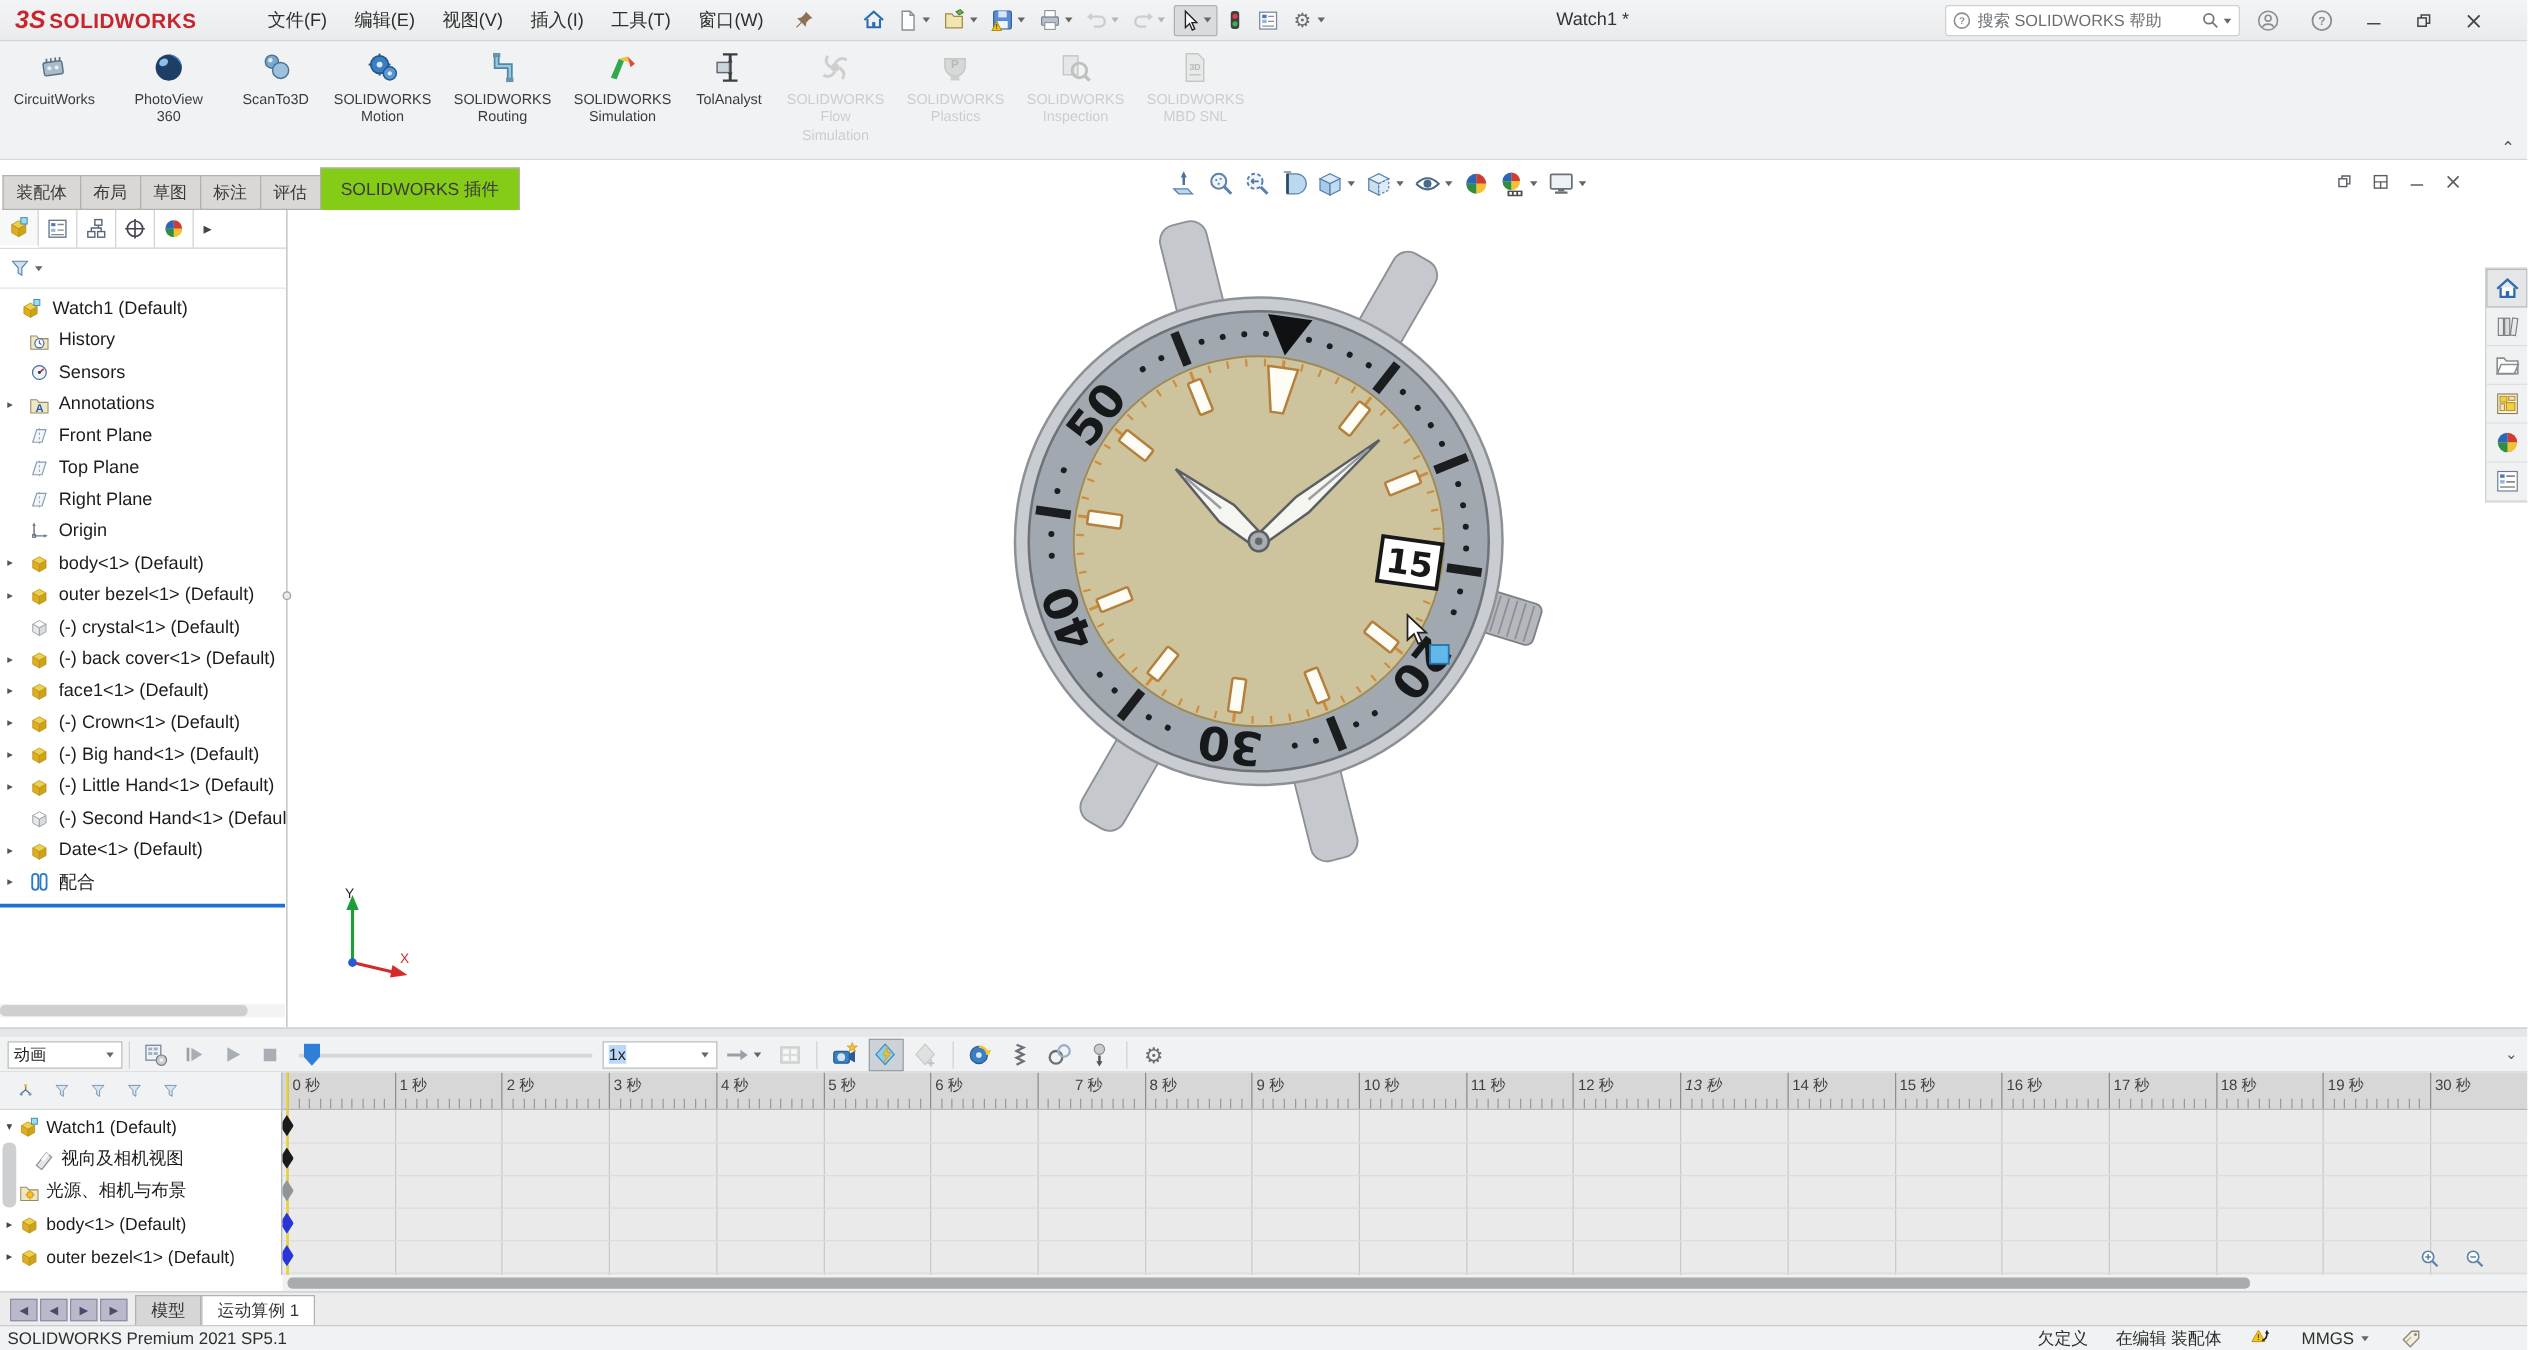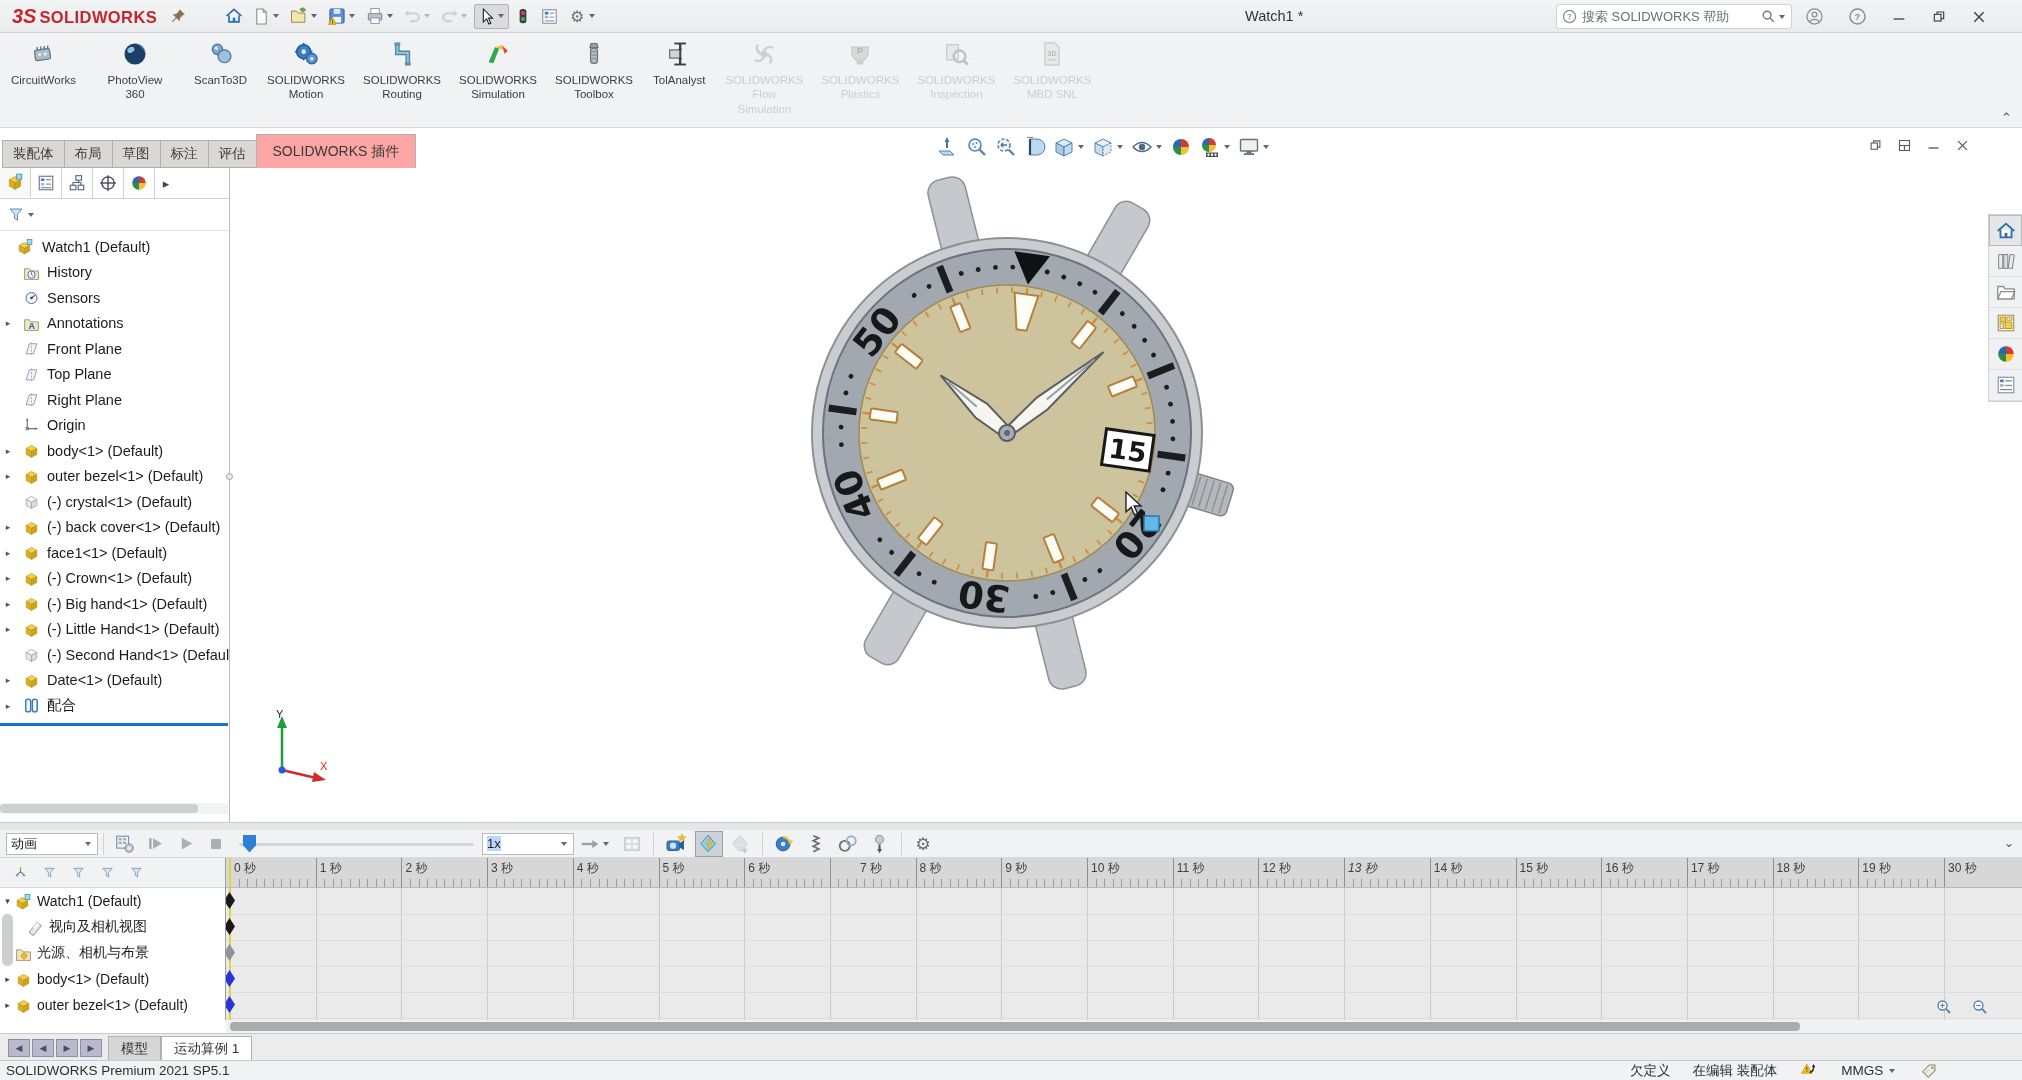--- a/index.html
+++ b/index.html
@@ -29,21 +29,21 @@
 .ribbon{position:absolute;left:0;top:33px;width:2022px;height:95px;background:#f1f2f3;z-index:5;border-bottom:1px solid #d6d8da;display:flex}
 .addin-cell{display:flex;flex-direction:column;align-items:center;padding:7px 11px 0 11px;max-width:96px;min-width:72px}
 .addin-cell .lbl{font-size:11.5px;color:#3c3c3c;text-align:center;line-height:1.25;margin-top:5px}
 .addin-cell.dis .lbl{color:#9a9a9a}
 .ribbon-collapse{position:absolute;right:10px;top:110px;color:#555;font-size:13px;z-index:6}
 
 .tabband{position:absolute;left:0;top:128px;width:2022px;height:40px;background:#fff;z-index:5}
 .cmdtabs{position:absolute;left:2px;top:6px;display:flex;align-items:flex-end;height:34px}
 .cmdtab{height:28px;padding:5px 10px;font-size:13.5px;color:#3a3a3a;background:#dad8d6;border:1px solid #b2b0ae;border-right:none;display:flex;align-items:center}
 .cmdtab:last-child{border-right:1px solid #b2b0ae}
-.cmdtab.active{height:34px;background:#fca5a5;border:1px solid #b2b0ae;border-bottom:none;padding:5px 16px;font-size:14px}
+.cmdtab.active{height:34px;background:#84cc16;border:1px solid #b2b0ae;border-bottom:none;padding:5px 16px;font-size:14px}
 .headsup{position:absolute;left:935px;top:6px;display:flex;align-items:center;gap:3px}
 .hu-btn{display:flex;align-items:center;padding:1px}
 .vp-winctl{position:absolute;left:1868px;top:10px;display:flex;gap:14px;color:#5a5e62;font-size:13px}
 .vp-winctl span{cursor:default}
 
 .viewport{position:absolute;left:0px;top:168px;width:2022px;height:654px;background:#fff;z-index:0}
 #watch{position:absolute;left:627px;top:53px;z-index:1}
 #triad{position:absolute;left:268px;top:708px;z-index:1}
 #cursor{position:absolute;left:1118px;top:490px;z-index:3}
 
@@ -515,20 +515,28 @@
         <rect x="26" y="26" width="15" height="15" fill="#62b8e8" stroke="#2878a8" stroke-width="1.5"></rect>
         <polygon points="8,2 8,22 13.2,17.2 16.6,25 19.6,23.6 16.2,16 23,16" fill="#fff" stroke="#222" stroke-width="1.4"></polygon>
       </svg>
     </div>
 
   <div class="titlebar">
     <div class="logo">
       <span class="logo-mark">3S</span>
       <span class="logo-text">SOLIDWORKS</span>
     </div>
+    <div class="menus" id="menus">
+        <div class="menu-item">文件(F)</div>
+        <div class="menu-item">编辑(E)</div>
+        <div class="menu-item">视图(V)</div>
+        <div class="menu-item">插入(I)</div>
+        <div class="menu-item">工具(T)</div>
+        <div class="menu-item">窗口(W)</div>
+      </div>
     <span class="pin" id="pin">
         <svg width="16" height="16" viewBox="0 0 24 24">
           <path d="M13 2 l8 8 -3 .6 -4.4 4.4 -.8 5 -4.6-4.6 -6 6 -1-1 6-6 -4.6-4.6 5-.8 4.4-4.4 z" fill="#7a5a3a" opacity=".85"></path>
         </svg>
       </span>
     <div class="qt" id="quicktools">
         <div class="qt-btn">
           <svg width="20" height="20" viewBox="0 0 24 24">
             <path d="M3 12 L12 4 L21 12" fill="none" stroke="#2b6cb0" stroke-width="2"></path>
             <path d="M6 11 v8 h12 v-8" fill="none" stroke="#2b6cb0" stroke-width="2"></path>
@@ -728,32 +736,20 @@
       </div>
       <div class="addin-cell">
         <span>
           <svg width="28" height="28" viewBox="0 0 24 24">
             <polygon points="4,19 9.5,6 13,7.5 8,20" fill="#2fa84f"></polygon>
             <polygon points="9.5,6 15.5,4.5 16.6,8.2 13,7.5" fill="#f2c230"></polygon>
             <polygon points="15.5,4.5 20.5,9.5 17.5,11.8 16.6,8.2" fill="#e04a3a"></polygon>
           </svg>
         </span>
         <span class="lbl">SOLIDWORKS Simulation</span>
-      </div>
-      <div class="addin-cell">
-        <span>
-          <svg width="28" height="28" viewBox="0 0 24 24">
-            <path d="M9.5 3 h5 l1 3.5 h-7 z" fill="#9aa2aa" stroke="#6a7278"></path>
-            <rect x="9" y="7" width="6" height="13" rx="2.5" fill="#b4bcc4" stroke="#6a7278"></rect>
-            <line x1="9.5" y1="10" x2="14.5" y2="10" stroke="#8a9298"></line>
-            <line x1="9.5" y1="13" x2="14.5" y2="13" stroke="#8a9298"></line>
-            <line x1="9.5" y1="16" x2="14.5" y2="16" stroke="#8a9298"></line>
-          </svg>
-        </span>
-        <span class="lbl">SOLIDWORKS Toolbox</span>
       </div>
       <div class="addin-cell">
         <span>
           <svg width="28" height="28" viewBox="0 0 24 24">
             <line x1="13" y1="3" x2="13" y2="21" stroke="#3a3e42" stroke-width="2"></line>
             <line x1="8" y1="3" x2="18" y2="3" stroke="#3a3e42" stroke-width="1.6"></line>
             <line x1="8" y1="21" x2="18" y2="21" stroke="#3a3e42" stroke-width="1.6"></line>
             <rect x="4" y="8.5" width="8.5" height="7" fill="#ccd4dc" stroke="#667"></rect>
             <polygon points="13,5.5 11.4,8.5 14.6,8.5" fill="#3a3e42"></polygon>
             <polygon points="13,18.5 11.4,15.5 14.6,15.5" fill="#3a3e42"></polygon>

